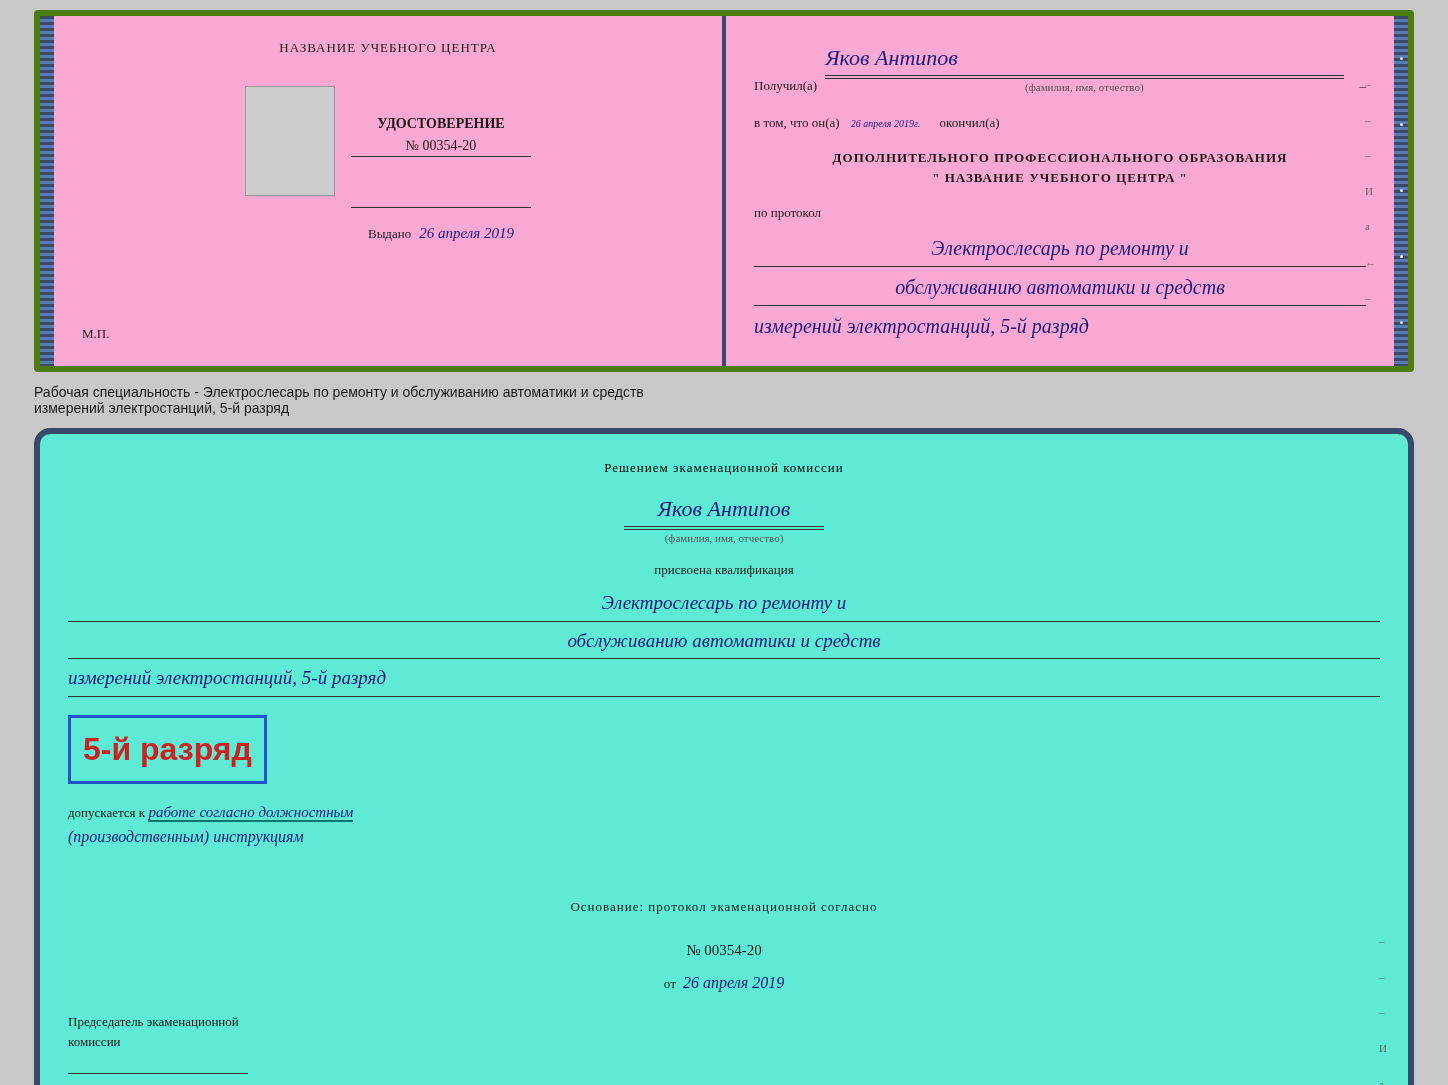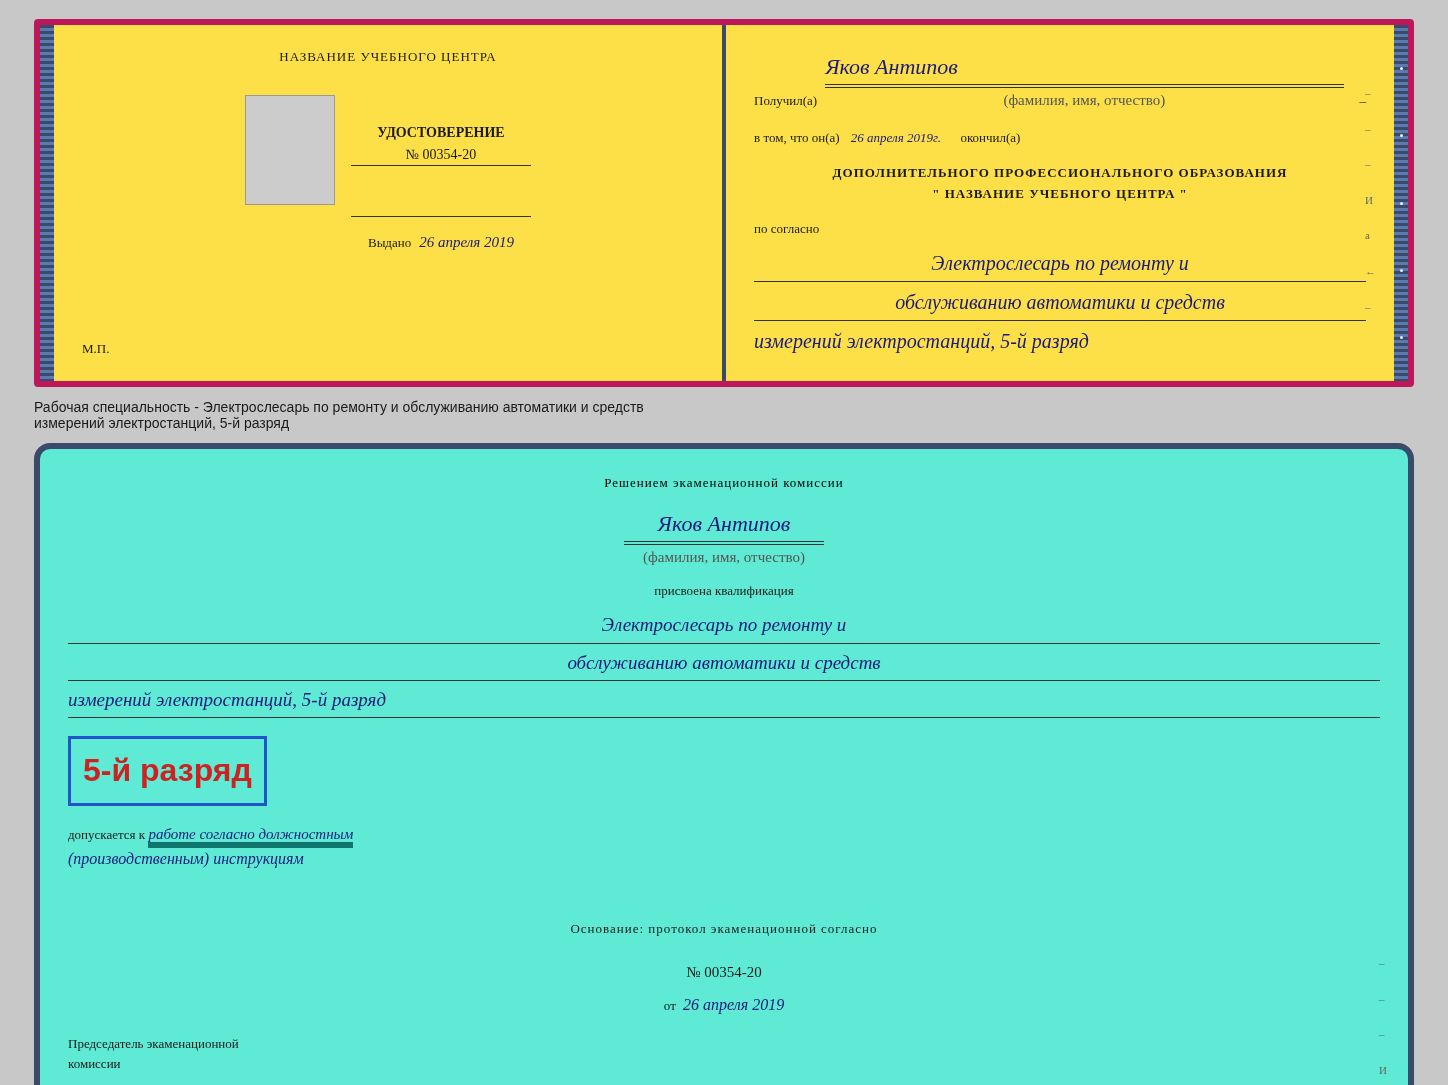--- a/index.html
+++ b/index.html
@@ -18,26 +18,25 @@
       width: 1380px;
       display: flex;
       flex-direction: column;
       gap: 8px;
     }
 
     
     .book-top {
       display: flex;
       width: 100%;
-      background: #fde047;
-      border: 6px solid #be185d;
+      background: #f9a8d4;
+      border: 6px solid #4d7c0f;
       border-radius: 4px;
       min-height: 340px;
       position: relative;
-      margin-top: 9px;
     }
 
     
     .book-bottom {
       display: flex;
       width: 100%;
       background: #5eead4;
       border: 6px solid #3a4a6b;
       border-radius: 16px;
       min-height: 400px;
@@ -106,21 +105,21 @@
     }
 
     .recipient-line {
       display: flex;
       align-items: flex-end;
       gap: 8px;
       margin-bottom: 4px;
     }
 
     .field-label {
-      font-size: 15px;
+      font-size: 11px;
       color: #555;
       text-align: center;
       border-top: 1px solid #333;
       margin-top: 2px;
     }
 
     
     .specialty-lines {
       margin-top: 8px;
     }
@@ -266,31 +265,31 @@
           <div style="border-bottom:1px solid #333; padding-bottom:0;">
             <span class="handwritten" style="font-size:22px;">Яков Антипов</span>
           </div>
           <div class="field-label">(фамилия, имя, отчество)</div>
         </div>
         <span class="normal-text" style="margin-left:8px;">–</span>
       </div>
 
       <div style="margin-top:16px;">
         <span class="normal-text">в том, что он(а)</span>
-        <span class="italic-cursive" style="margin-left:8px; font-size:13px;">26 апреля 2019г.</span>
+        <span class="italic-cursive" style="margin-left:8px; font-size:10px;">26 апреля 2019г.</span>
         <span class="normal-text" style="margin-left:16px;">окончил(а)</span>
       </div>
 
       <div style="margin-top:14px; text-align:center;">
         <div class="normal-text bold-text" style="letter-spacing:1px;">ДОПОЛНИТЕЛЬНОГО ПРОФЕССИОНАЛЬНОГО ОБРАЗОВАНИЯ</div>
         <div class="normal-text bold-text" style="letter-spacing:1px;">"   НАЗВАНИЕ УЧЕБНОГО ЦЕНТРА   "</div>
       </div>
 
       <div style="margin-top:14px;">
-        <div class="normal-text">по согласно</div>
+        <div class="normal-text">по протокол</div>
         <div class="specialty-lines">
           <div class="specialty-line italic-cursive" style="font-size:20px;">Электрослесарь по ремонту и</div>
           <div class="specialty-line italic-cursive" style="font-size:20px;">обслуживанию автоматики и средств</div>
           <div class="italic-cursive" style="font-size:20px;">измерений электростанций, 5-й разряд</div>
         </div>
       </div>
 
       <div class="right-margin-letters">
         <span>–</span>
         <span>–</span>
@@ -343,21 +342,21 @@
       </div>
 
       <div style="margin: 10px 0 8px 0;">
         <div class="grade-badge">
           <span class="grade-badge-text">5-й разряд</span>
         </div>
       </div>
 
       <div>
         <span class="normal-text">допускается к</span>
-        <span class="italic-cursive" style="font-size:15px; border-bottom:6px solid #0f766e;">работе согласно должностным</span>
+        <span class="italic-cursive" style="font-size:15px; border-bottom:2px solid #0f766e;">работе согласно должностным</span>
         <div class="italic-cursive" style="font-size:16px;">(производственным) инструкциям</div>
       </div>
     </div>
 
     <div class="book-divider"></div>
 
     <div class="book-right-page bottom-right-content" style="position:relative;">
 
       <div style="text-align:center; letter-spacing:1px; margin-bottom:20px;">
         <span class="normal-text">Основание: протокол экаменационной согласно</span>

